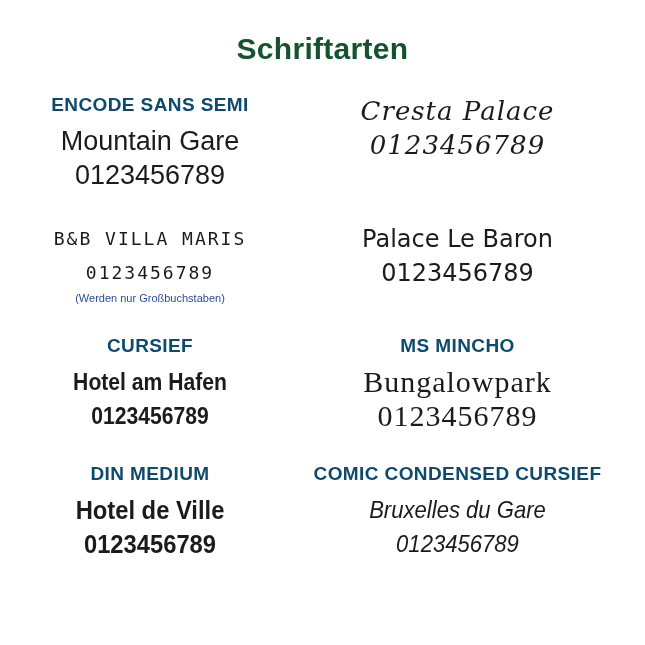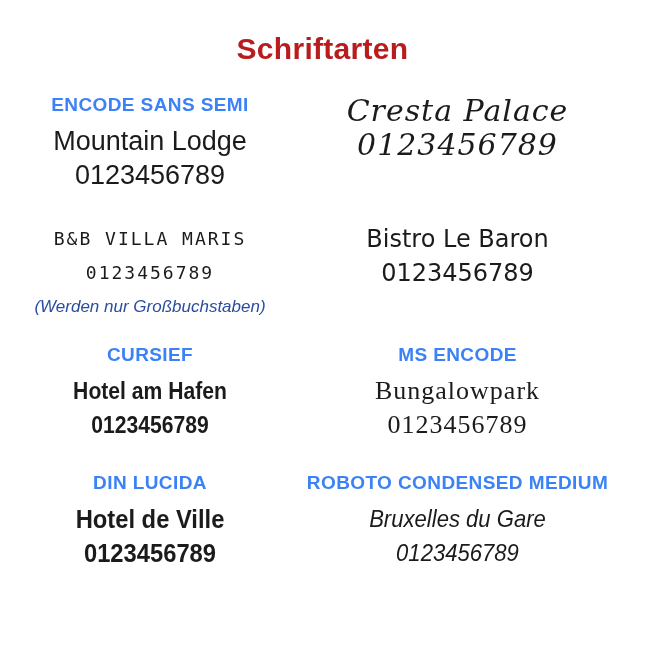--- a/index.html
+++ b/index.html
@@ -12,110 +12,109 @@
     height: 645px;
     overflow: hidden;
     font-family: "Liberation Sans", sans-serif;
     color: #1b1b1b;
   }
   .page-title {
     margin: 32px 0 0 0;
     text-align: center;
     font-size: 30px;
     font-weight: bold;
-    color: #b91c1c;
+    color: #14532d;
     letter-spacing: 0.3px;
     font-family: "Liberation Sans", sans-serif;
   }
   .fonts-grid {
     display: grid;
     grid-template-columns: 300px 315px;
     row-gap: 30px;
     margin-top: 28px;
   }
   .font-block {
     text-align: center;
   }
   .font-name {
     margin: 0 0 8px 0;
     font-size: 19px;
     font-weight: bold;
-    color: #3b82f6;
+    color: #0c4a6e;
     letter-spacing: 0.4px;
     white-space: nowrap;
   }
   .sample-line {
     margin: 0;
     line-height: 34px;
     white-space: nowrap;
   }
   .note {
-    margin: 10px 0 0 0;
-    font-size: 17px;
+    margin: 1px 0 0 0;
+    font-size: 11px;
     color: #2b4d9e;
     line-height: 14px;
     white-space: nowrap;
-    font-style: italic;
   }
   
   .f-encode   { font-family: "Liberation Sans", sans-serif; font-size: 27px; font-weight: 400; }
-  .f-lucida   { font-family: "DejaVu Serif", serif; font-style: italic; font-size: 30px; letter-spacing: 1px; }
+  .f-lucida   { font-family: "DejaVu Serif", serif; font-style: italic; font-size: 26px; letter-spacing: 1px; }
   .f-gaboed   { font-family: "DejaVu Sans Mono", monospace; font-size: 18px; letter-spacing: 2px; }
   .f-comic    { font-family: "DejaVu Sans", sans-serif; font-size: 24px; }
   .f-bongaloo { font-family: "Liberation Sans", sans-serif; font-size: 24px; font-weight: bold; transform: scaleX(0.88); transform-origin: center; }
-  .f-mincho   { font-family: "Liberation Serif", serif; font-size: 26px; letter-spacing: 1px; }
+  .f-mincho   { font-family: "Liberation Serif", serif; font-size: 30px; letter-spacing: 1px; }
   .f-din      { font-family: "Liberation Sans", sans-serif; font-size: 25px; font-weight: bold; transform: scaleX(0.95); transform-origin: center; }
   .f-roboto   { font-family: "Liberation Sans", sans-serif; font-size: 24px; font-style: italic; transform: scaleX(0.92); transform-origin: center; }
 </style>
 </head>
 <body>
 
 <h1 class="page-title">Schriftarten</h1>
 
 <div class="fonts-grid">
 
   <section class="font-block">
     <h2 class="font-name">ENCODE SANS SEMI</h2>
-    <p class="sample-line f-encode">Mountain Lodge</p>
+    <p class="sample-line f-encode">Mountain Gare</p>
     <p class="sample-line f-encode">0123456789</p>
   </section>
 
   <section class="font-block">
     <p class="sample-line f-lucida">Cresta Palace</p>
     <p class="sample-line f-lucida">0123456789</p>
   </section>
 
   <section class="font-block">
     <p class="sample-line f-gaboed">B&amp;B VILLA MARIS</p>
     <p class="sample-line f-gaboed">0123456789</p>
     <p class="note">(Werden nur Großbuchstaben)</p>
   </section>
 
   <section class="font-block">
-    <p class="sample-line f-comic">Bistro Le Baron</p>
+    <p class="sample-line f-comic">Palace Le Baron</p>
     <p class="sample-line f-comic">0123456789</p>
   </section>
 
   <section class="font-block">
     <h2 class="font-name">CURSIEF</h2>
     <p class="sample-line f-bongaloo">Hotel am Hafen</p>
     <p class="sample-line f-bongaloo">0123456789</p>
   </section>
 
   <section class="font-block">
-    <h2 class="font-name">MS ENCODE</h2>
+    <h2 class="font-name">MS MINCHO</h2>
     <p class="sample-line f-mincho">Bungalowpark</p>
     <p class="sample-line f-mincho">0123456789</p>
   </section>
 
   <section class="font-block">
-    <h2 class="font-name">DIN LUCIDA</h2>
+    <h2 class="font-name">DIN MEDIUM</h2>
     <p class="sample-line f-din">Hotel de Ville</p>
     <p class="sample-line f-din">0123456789</p>
   </section>
 
   <section class="font-block">
-    <h2 class="font-name">ROBOTO CONDENSED MEDIUM</h2>
+    <h2 class="font-name">COMIC CONDENSED CURSIEF</h2>
     <p class="sample-line f-roboto">Bruxelles du Gare</p>
     <p class="sample-line f-roboto">0123456789</p>
   </section>
 
 </div>
 
 </body></html>

